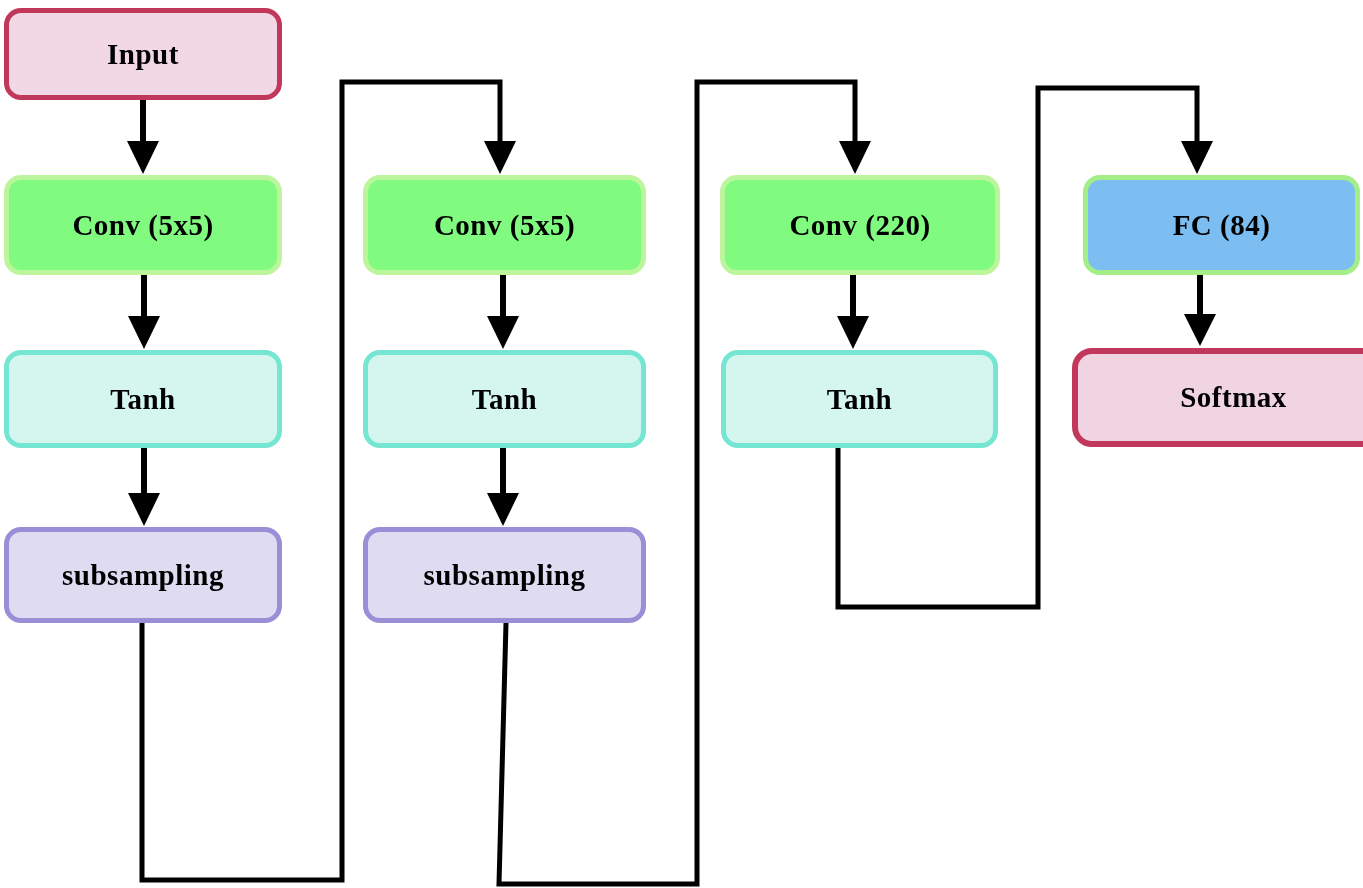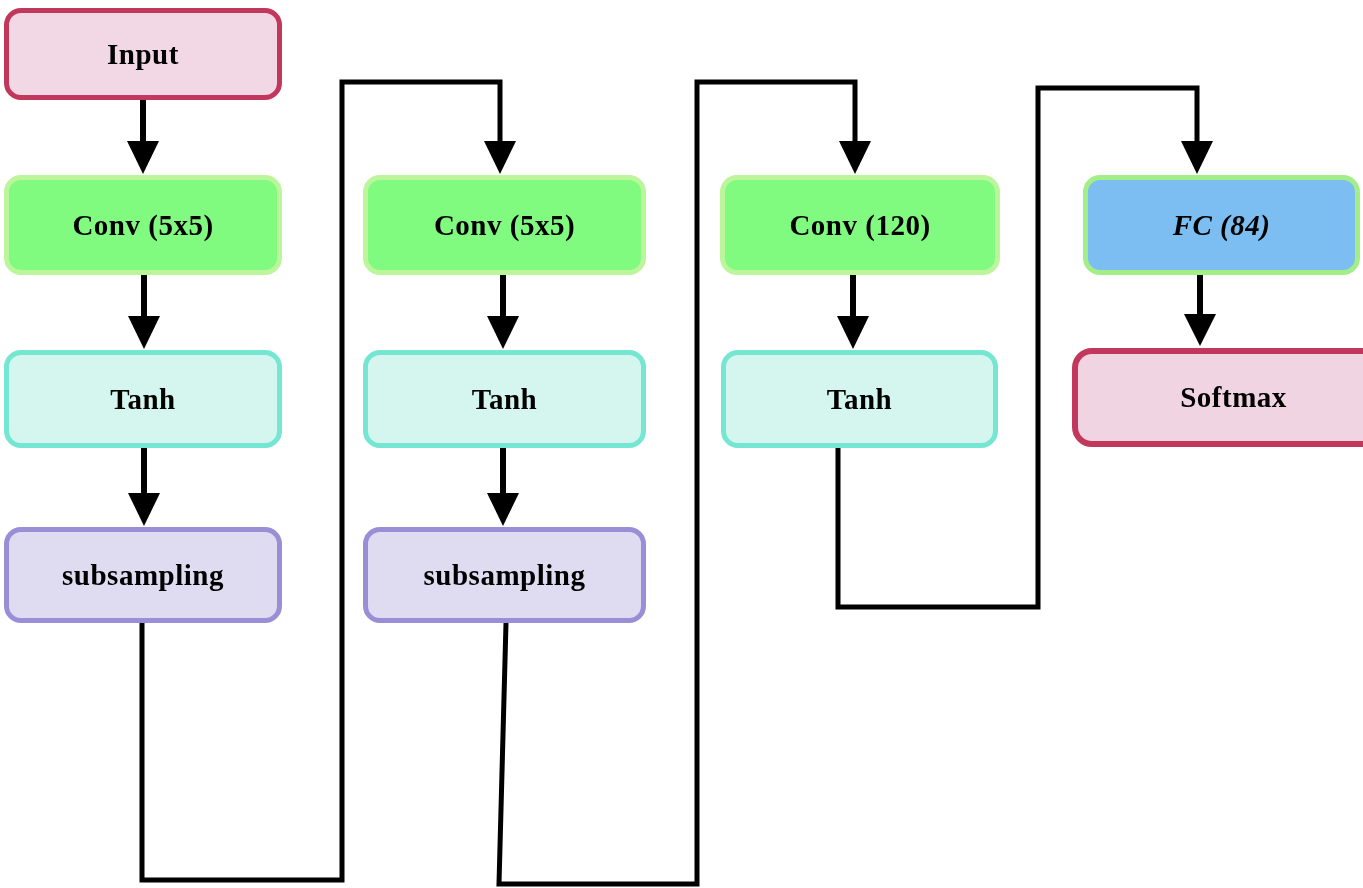--- a/index.html
+++ b/index.html
@@ -102,26 +102,26 @@
     <span class="label">Conv (5x5)</span>
   </div>
   <div class="node" style="left: 363px; top: 350px; width: 283px; height: 98px; background-color: rgb(212, 246, 238); border-color: rgb(116, 230, 210);">
     <span class="label">Tanh</span>
   </div>
   <div class="node" style="left: 363px; top: 527px; width: 283px; height: 96px; background-color: rgb(223, 220, 242); border-color: rgb(154, 143, 214);">
     <span class="label">subsampling</span>
   </div>
 
   <div class="node" style="left: 720px; top: 175px; width: 280px; height: 100px; background-color: rgb(128, 251, 128); border-color: rgb(189, 245, 156);">
-    <span class="label">Conv (120)</span>
+    <span class="label">Conv (220)</span>
   </div>
   <div class="node" style="left: 721px; top: 350px; width: 277px; height: 98px; background-color: rgb(212, 246, 238); border-color: rgb(116, 230, 210);">
     <span class="label">Tanh</span>
   </div>
 
-  <div class="node" style="left: 1083px; top: 175px; width: 277px; height: 100px; background-color: rgb(124, 190, 242); border-color: rgb(164, 238, 135); font-style: italic;">
+  <div class="node" style="left: 1083px; top: 175px; width: 277px; height: 100px; background-color: rgb(124, 190, 242); border-color: rgb(164, 238, 135);">
     <span class="label">FC (84)</span>
   </div>
   <div class="node" style="left: 1072px; top: 348px; width: 323px; height: 99px; border-width: 6px; border-radius: 20px; background-color: rgb(240, 212, 226); border-color: rgb(194, 56, 92);">
     <span class="label">Softmax</span>
   </div>
 
 </div>
 
 </body></html>

